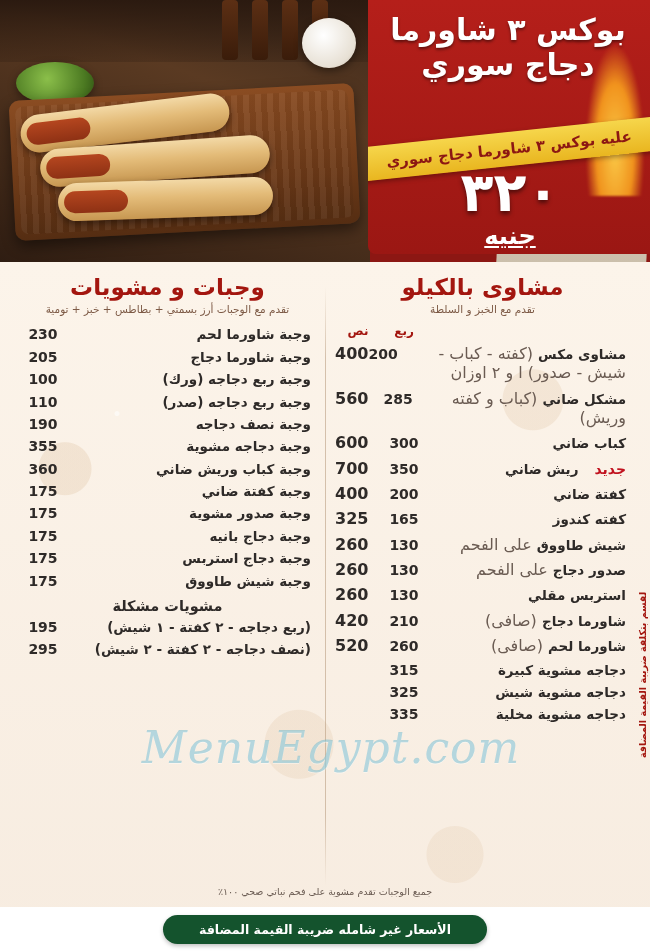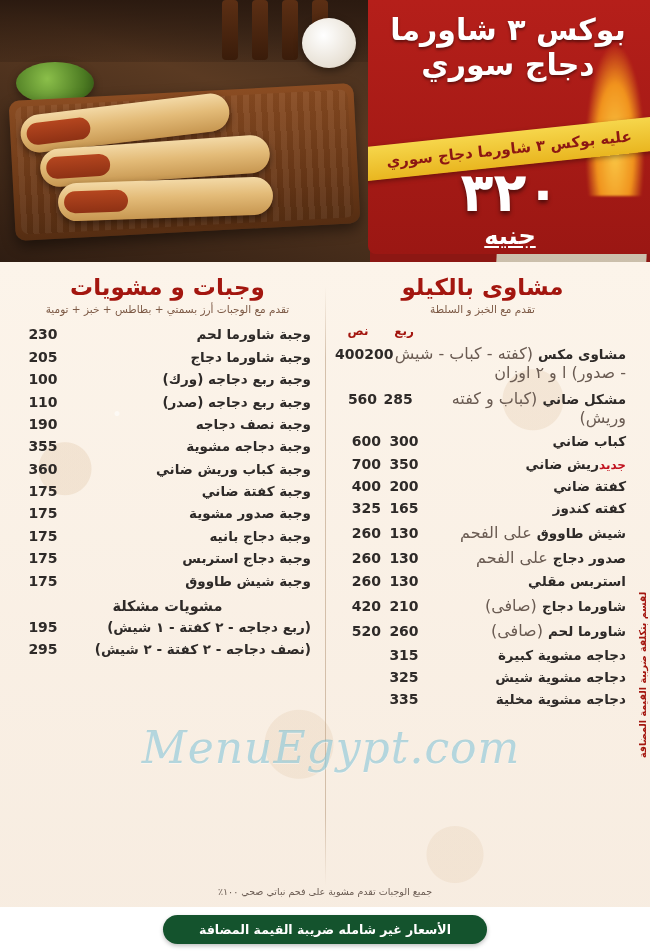--- a/index.html
+++ b/index.html
@@ -200,32 +200,32 @@
     flex:1 1 auto; text-align:right; padding-right:4px;
     font-weight:600;
   }
   .row .name .note {
     font-size:16px; font-weight:400; color:#6a5b52;
   }
   .row .price {
     width:46px; text-align:center; color:#2e2a28; font-weight:600;
     font-size:14px;
   }
-  .row .price2 { width:46px; text-align:right; font-weight:600; font-size:14px; }
+  .row .price2 { width:46px; text-align:left; font-weight:600; font-size:16px; }
 
   .hdr-row {
     display:flex; direction:rtl; font-size:12px; color:#a3160f; font-weight:bold;
     padding: 1px 2px 3px;
   }
   .hdr-row .sp { flex:1 1 auto; }
   .hdr-row .h { width:46px; text-align:center; }
 
   .new-badge {
-    color:#c1121f; font-size:12px; font-weight:bold;
-    margin-left:0;
+    color:#c1121f; font-size:14px; font-weight:bold;
+    margin-left:16px;
   }
 
   .group-title {
     direction:rtl; text-align:center; padding: 6px 6px 2px;
     font-size:14.5px; font-weight:bold; color:#2e2a28;
   }
 
   .footnote {
     position:absolute; left:0; right:0; bottom:54px;
     text-align:center; direction:rtl;

